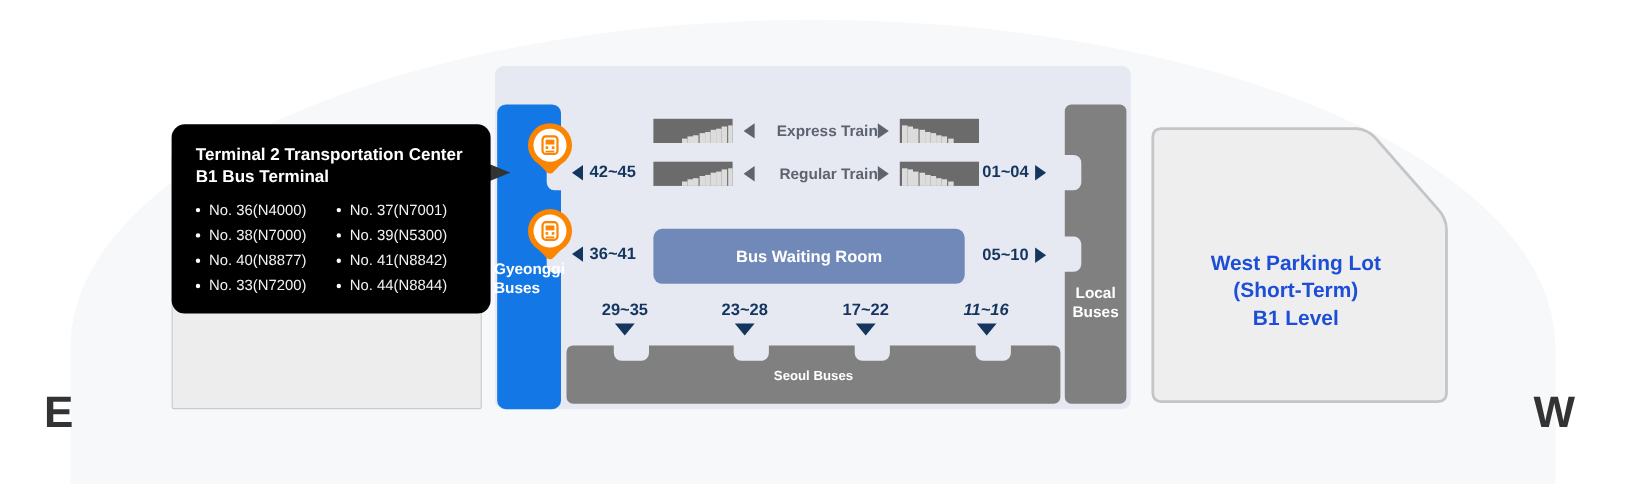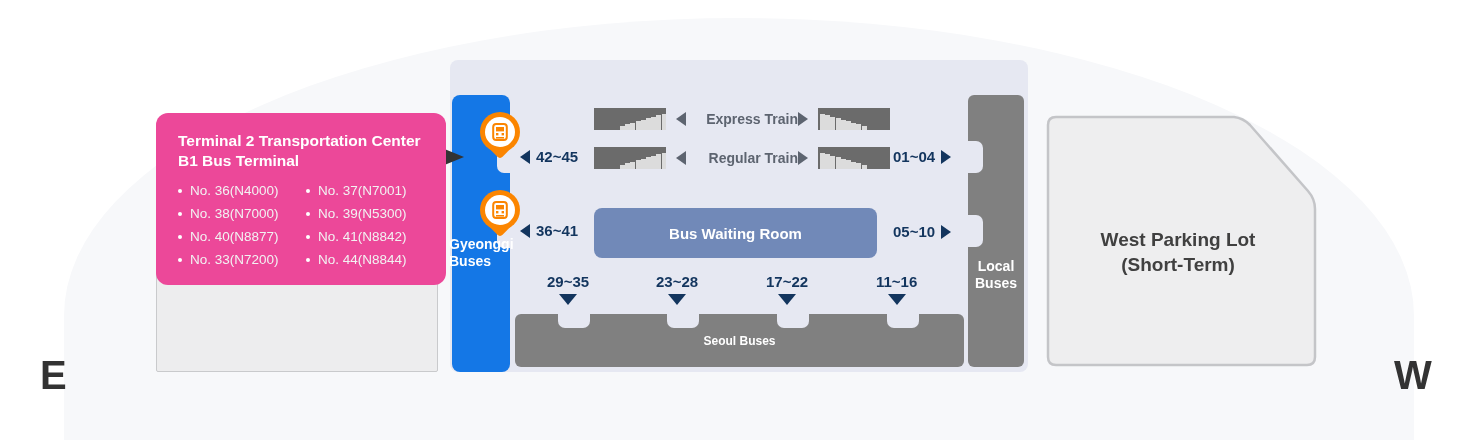--- a/index.html
+++ b/index.html
@@ -91,21 +91,21 @@
   .gate.g0104{left:893px;top:148px;}
   .gate.g0510{left:893px;top:223px;}
 
   .gate-down{
     position:absolute;display:flex;flex-direction:column;align-items:center;gap:4px;
     color:#13355e;font-weight:bold;font-size:15px;white-space:nowrap;
   }
   .gate-down.d2935{left:547px;top:273px;}
   .gate-down.d2328{left:656px;top:273px;}
   .gate-down.d1722{left:766px;top:273px;}
-  .gate-down.d1116{left:876px;top:273px;}
+  .gate-down.d1116{left:876px;top:273px;font-style:italic;}
 
   
   .train-row{
     position:absolute;display:flex;align-items:center;
   }
   .train-row.express{left:594px;top:108px;}
   .train-row.regular{left:594px;top:147px;}
   .train-label{
     color:#5d6470;font-weight:bold;font-size:14px;
     width:112px;text-align:right;
@@ -160,27 +160,27 @@
     color:#ffffff;font-weight:bold;font-size:14px;line-height:17px;
   }
 
   
   .west-park{
     position:absolute;left:1038px;top:115px;width:280px;height:252px;
   }
   .west-park svg{display:block;}
   .west-label{
     position:absolute;left:1038px;top:227px;width:280px;text-align:center;
-    color:#404040;font-weight:bold;font-size:19px;line-height:25px;
+    color:#1d4ed8;font-weight:bold;font-size:19px;line-height:25px;
   }
 
   
   .tooltip{
     position:absolute;left:156px;top:113px;width:290px;
-    background:#ec4899;border-radius:12px;
+    background:#000000;border-radius:12px;
     padding:18px 20px 18px 22px;box-sizing:border-box;
     color:#ffffff;
   }
   .tooltip-title{
     font-weight:bold;font-size:15.5px;line-height:20px;margin-bottom:12px;
   }
   .tooltip-list{
     display:grid;grid-template-columns:1fr 1fr;
     column-gap:8px;row-gap:8px;
   }
@@ -357,20 +357,21 @@
   </div>
 
   <div class="west-park">
     <svg width="280" height="252" viewBox="0 0 280 252">
       <path d="M10 10 Q10 2 18 2 L196 2 Q205 3 212 10 L270 76 Q277 84 277 94 L277 242 Q277 250 269 250 L18 250 Q10 250 10 242 Z" fill="#eeeeef" stroke="#c4c5c8" stroke-width="2.5"></path>
     </svg>
   </div>
   <div class="west-label">
     <div>West Parking Lot</div>
     <div>(Short-Term)</div>
+    <div>B1 Level</div>
   </div>
 
   <div class="tooltip-arrow"></div>
   <div class="tooltip">
     <div class="tooltip-title">
       <div>Terminal 2 Transportation Center</div>
       <div>B1 Bus Terminal</div>
     </div>
     <div class="tooltip-list" id="route-list">
         <div class="tooltip-item">

